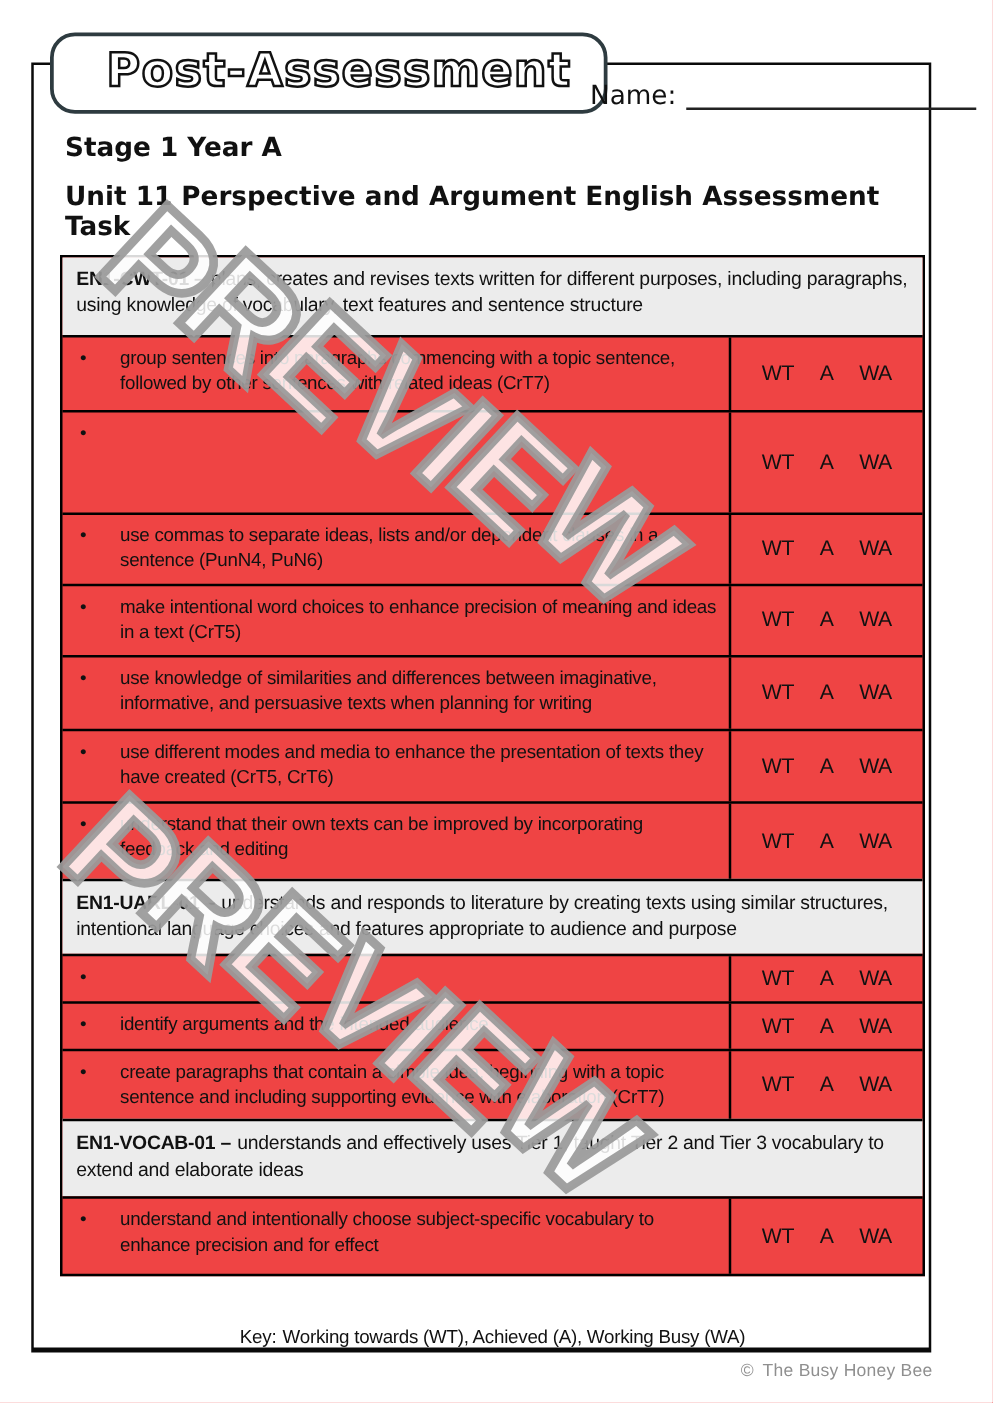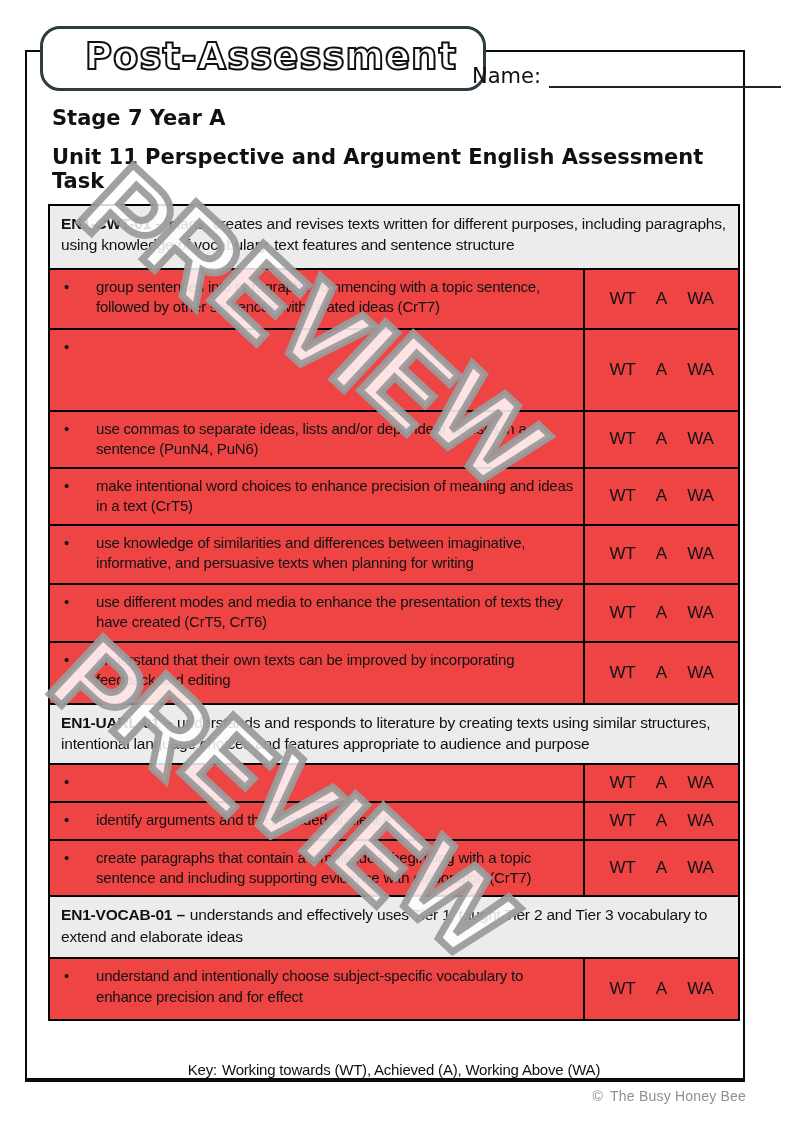--- a/index.html
+++ b/index.html
@@ -79,21 +79,21 @@
   <div class="badge">
     <div class="badge-title">Post-Assessment</div>
   </div>
 
   <div class="name-row">
     <span class="name-label">Name:</span>
     <span class="name-line"></span>
   </div>
 
   <div class="content">
-    <div class="stage-heading">Stage 7 Year A</div>
+    <div class="stage-heading">Stage 1 Year A</div>
     <div class="unit-heading">Unit 11 Perspective and Argument English Assessment Task</div>
 
     <div class="atable">
 
       <div class="row sec-header" style="min-height:48px">
         <span class="code">EN1-CWT-01 –</span><span>plans, creates and revises texts written for different purposes, including paragraphs, using knowledge of vocabulary, text features and sentence structure</span>
       </div>
 
       <div class="row" style="min-height:58px">
         <div class="cell-left">
@@ -229,21 +229,21 @@
         <div class="cell-right">
           <span>WT</span>
           <span>A</span>
           <span>WA</span>
         </div>
       </div>
 
     </div>
 
     <div class="key-line">
-      <span class="key-label">Key:</span><span>Working towards (WT), Achieved (A), Working Above (WA)</span>
+      <span class="key-label">Key:</span><span>Working towards (WT), Achieved (A), Working Busy (WA)</span>
     </div>
   </div>
 
   <div class="credit">
     <span>©</span>
     <span>The Busy Honey Bee</span>
   </div>
 
   <div class="watermark" id="wm1"><span>P</span><span>R</span><span>E</span><span>V</span><span>I</span><span>E</span><span>W</span></div>
   <div class="watermark" id="wm2"><span>P</span><span>R</span><span>E</span><span>V</span><span>I</span><span>E</span><span>W</span></div>

